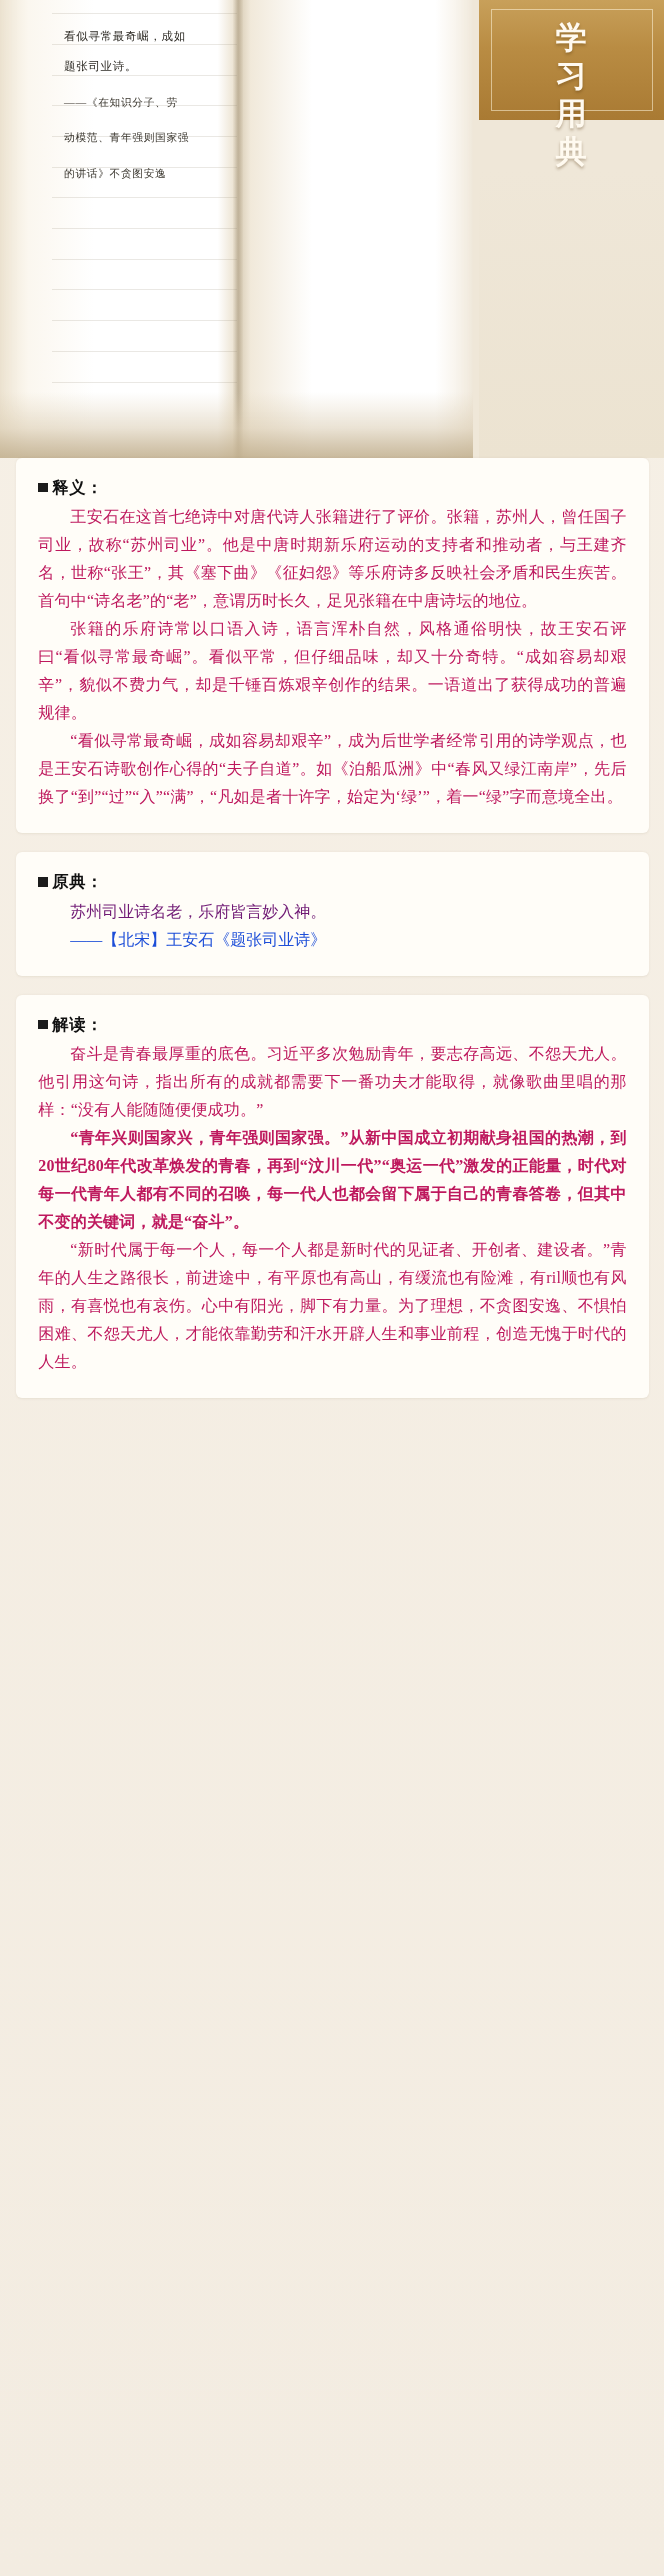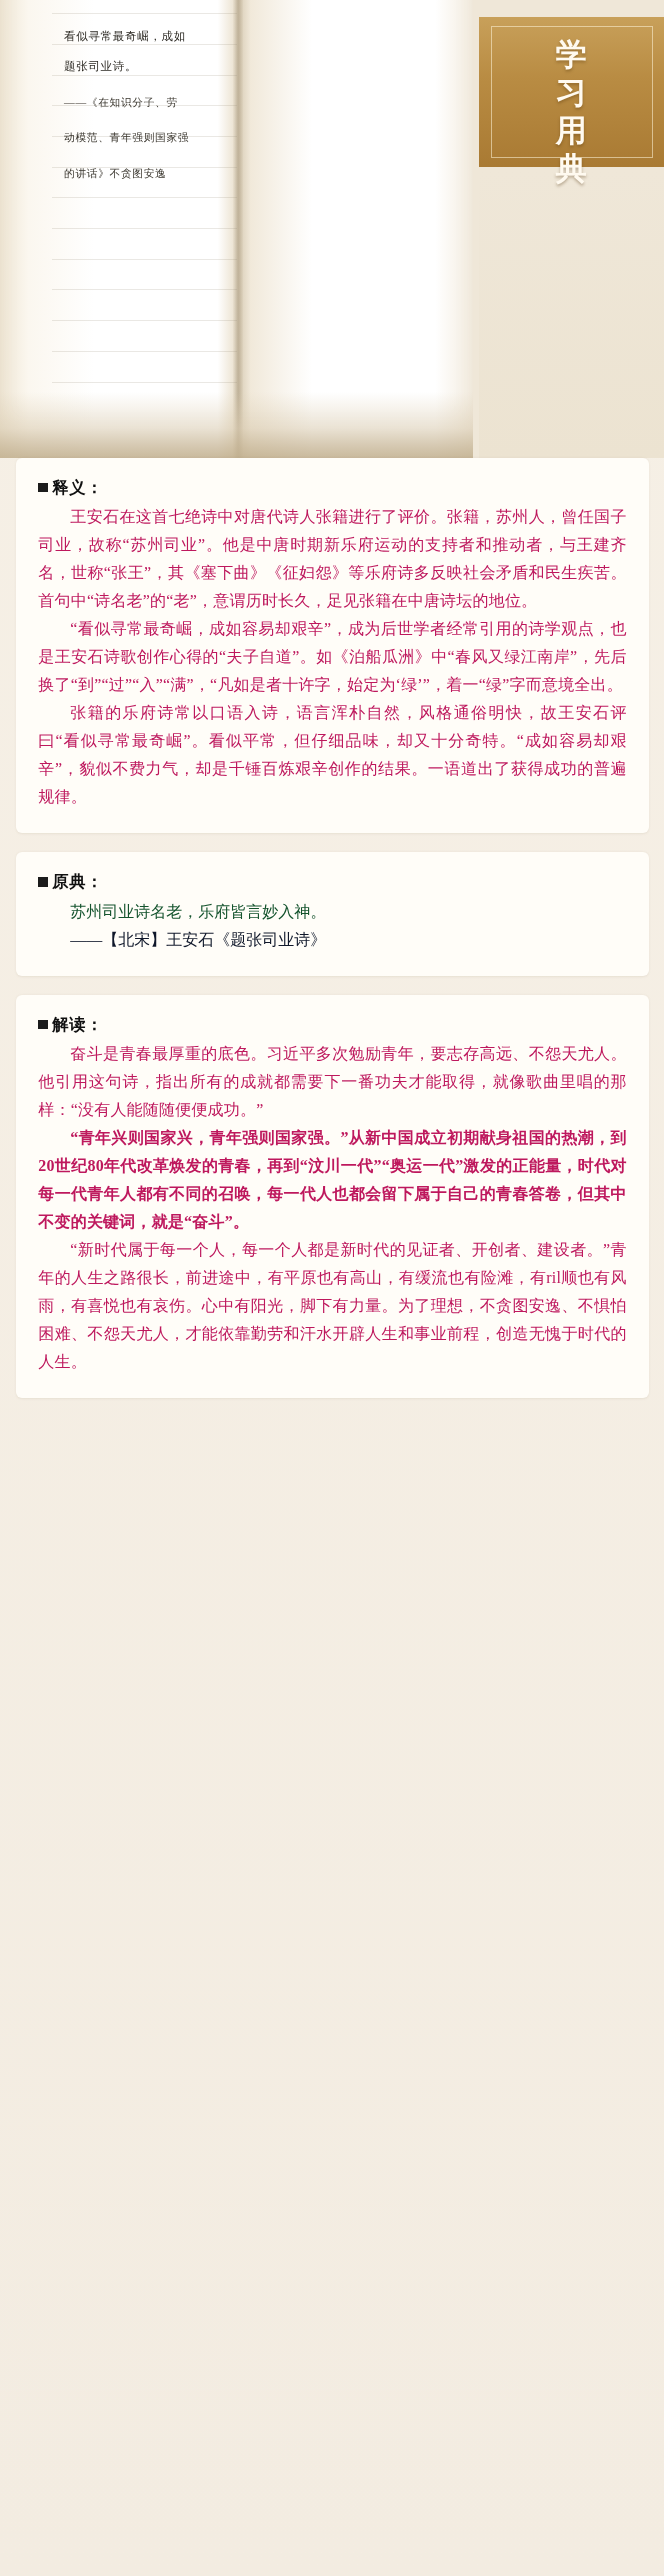--- a/index.html
+++ b/index.html
@@ -87,23 +87,23 @@
     margin-top: 5.9px;
     font-size: 10.7px;
     line-height: 30px;
     color: #3a362e;
   }
 
   
   .banner {
     position: absolute;
     right: 0;
-    top: 17px;
+    top: 0;
     width: 186px;
-    height: 150px;
+    height: 120px;
     background: linear-gradient(180deg, #c8a05a 0%, #b98c43 40%, #a97a33 100%);
     margin-left: 16px;
   }
   .banner-inner {
     position: absolute;
     left: 11.8px;
     top: 8.9px;
     right: 11.8px;
     bottom: 8.9px;
     border: 1.5px solid rgba(255,245,220,0.55);
@@ -167,28 +167,28 @@
     color: #be185d;
     margin: 0;
     letter-spacing: 0.2px;
   }
   .para + .para { margin-top: 0; }
 
   .quote-line {
     font-size: 16px;
     line-height: 28px;
     text-indent: 2em;
-    color: #14532d;
+    color: #701a75;
     margin: 0;
   }
   .attrib {
     font-size: 16px;
     line-height: 28px;
     text-indent: 2em;
-    color: #0f172a;
+    color: #1d4ed8;
     margin: 0;
   }
   .bold-run { font-weight: bold; }
 
   .spacer-bottom { height: 29.5px; }
 </style>
 </head>
 <body>
 
 <div class="page">
@@ -224,22 +224,22 @@
       <div class="banner-inner"></div>
       <div class="banner-title">学习用典</div>
     </div>
   </div>
 
   <div class="card">
     <div class="section-head">
       <span class="sq"></span><span>释义：</span>
     </div>
     <p class="para">王安石在这首七绝诗中对唐代诗人张籍进行了评价。张籍，苏州人，曾任国子司业，故称“苏州司业”。他是中唐时期新乐府运动的支持者和推动者，与王建齐名，世称“张王”，其《塞下曲》《征妇怨》等乐府诗多反映社会矛盾和民生疾苦。首句中“诗名老”的“老”，意谓历时长久，足见张籍在中唐诗坛的地位。</p>
+    <p class="para">张籍的乐府诗常以口语入诗，语言浑朴自然，风格通俗明快，故王安石评曰“看似寻常最奇崛”。看似平常，但仔细品味，却又十分奇特。“成如容易却艰辛”，貌似不费力气，却是千锤百炼艰辛创作的结果。一语道出了获得成功的普遍规律。</p>
     <p class="para">“看似寻常最奇崛，成如容易却艰辛”，成为后世学者经常引用的诗学观点，也是王安石诗歌创作心得的“夫子自道”。如《泊船瓜洲》中“春风又绿江南岸”，先后换了“到”“过”“入”“满”，“凡如是者十许字，始定为‘绿’”，着一“绿”字而意境全出。</p>
-    <p class="para">张籍的乐府诗常以口语入诗，语言浑朴自然，风格通俗明快，故王安石评曰“看似寻常最奇崛”。看似平常，但仔细品味，却又十分奇特。“成如容易却艰辛”，貌似不费力气，却是千锤百炼艰辛创作的结果。一语道出了获得成功的普遍规律。</p>
   </div>
 
   <div class="card">
     <div class="section-head">
       <span class="sq"></span><span>原典：</span>
     </div>
     <p class="quote-line">苏州司业诗名老，乐府皆言妙入神。</p>
     <p class="attrib">——【北宋】王安石《题张司业诗》</p>
   </div>
 

